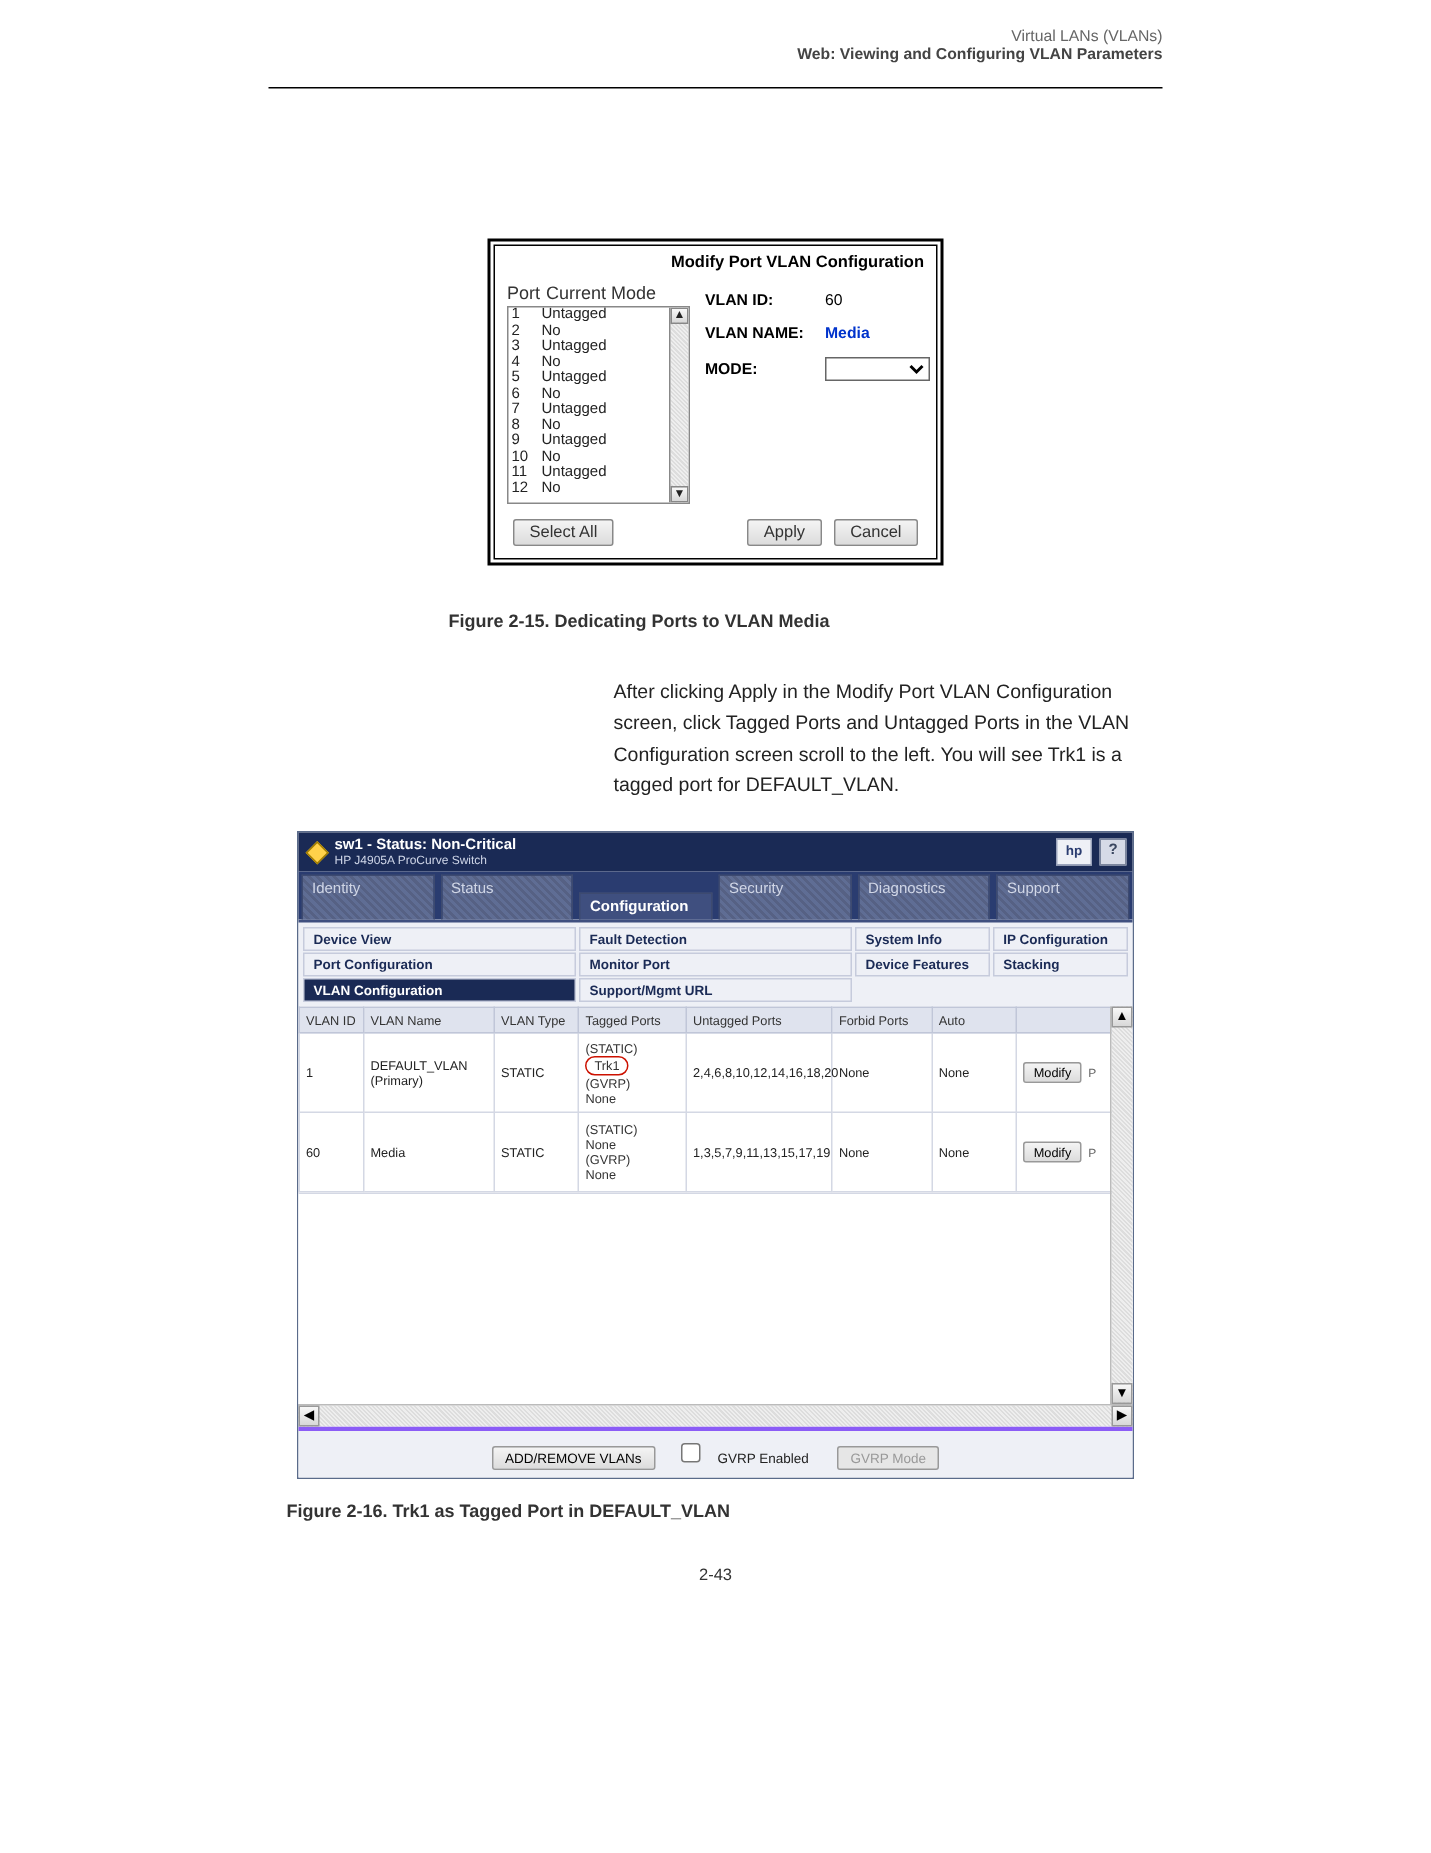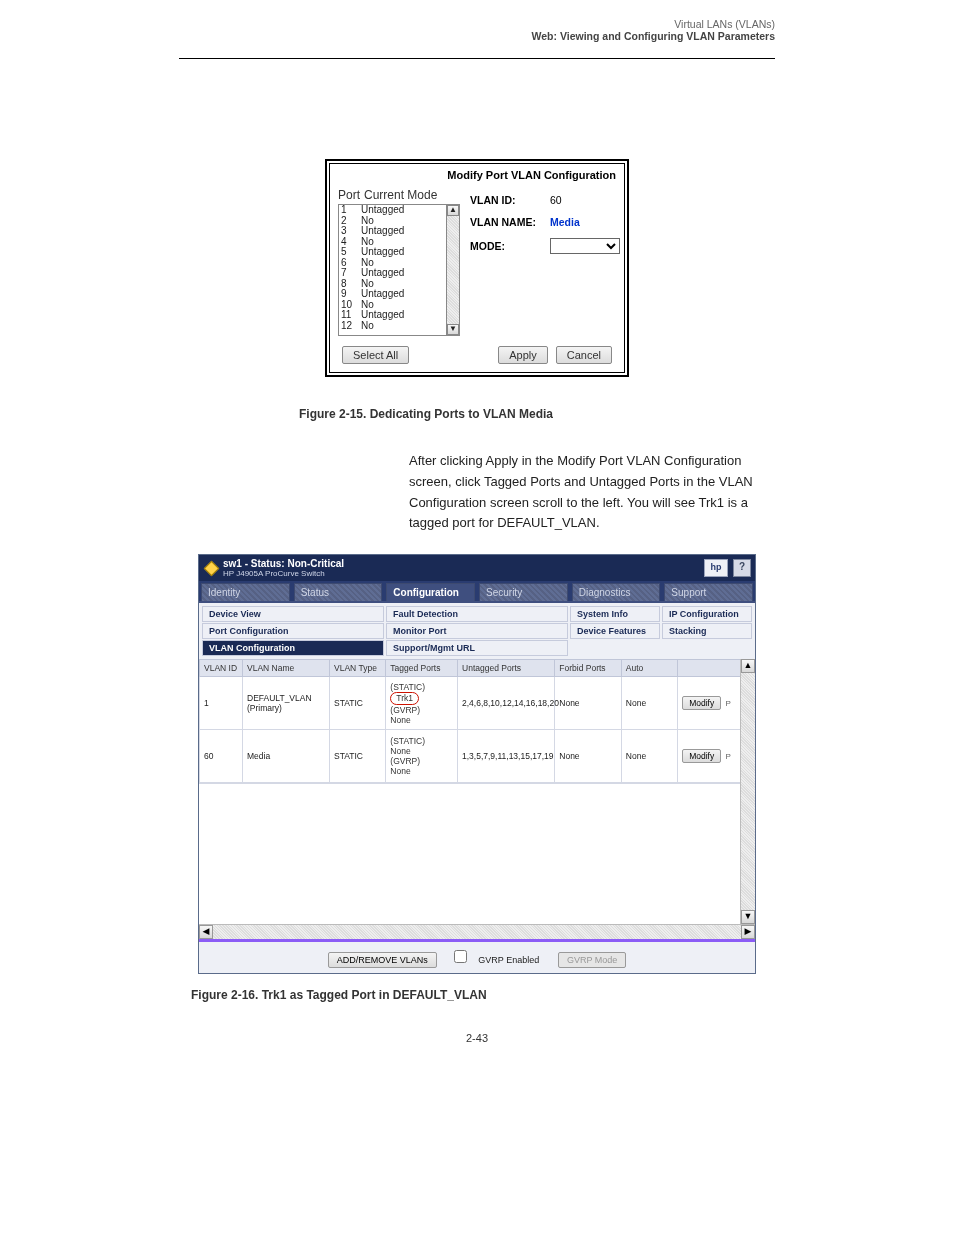--- a/index.html
+++ b/index.html
@@ -214,20 +214,21 @@
     color: #d0d6e6;
     background: repeating-linear-gradient(45deg,#5f6d94,#5f6d94 2px,#566184 2px,#566184 4px);
     border: 1px solid #3d4a70;
     border-bottom: none;
     text-align: left;
   }
   .main-tab.active {
     background: #3f4f7f;
     color: #fff;
     font-weight: bold;
+    margin-top: 12px;
   }
 
   .sub-area {
     background: #eef0f6;
     border-top: 2px solid #3f4f7f;
     padding: 2px;
     display: flex;
     flex-wrap: wrap;
   }
   .sub-col { width: 33.33%; box-sizing: border-box; }

